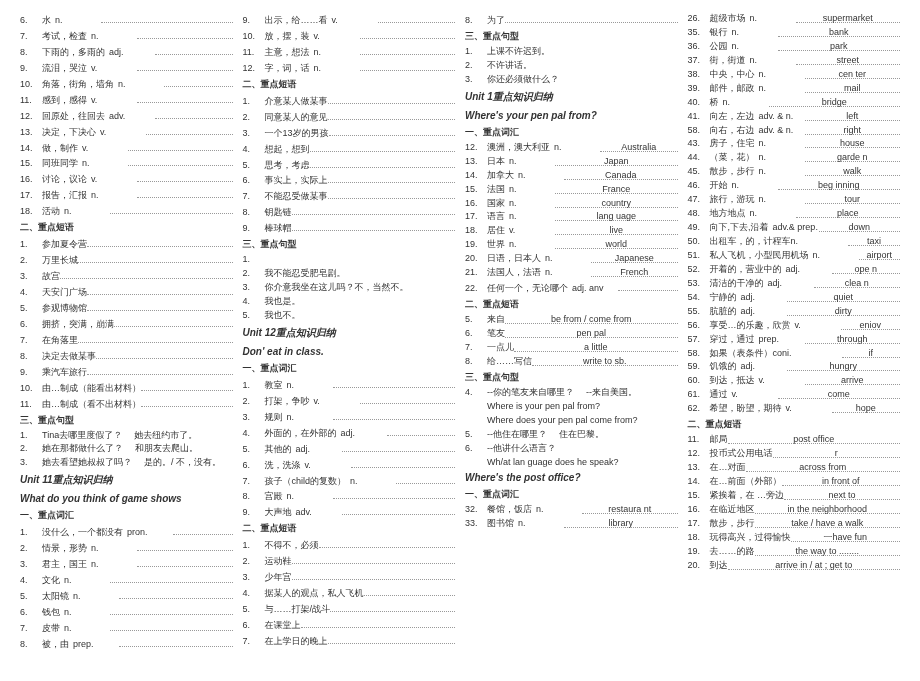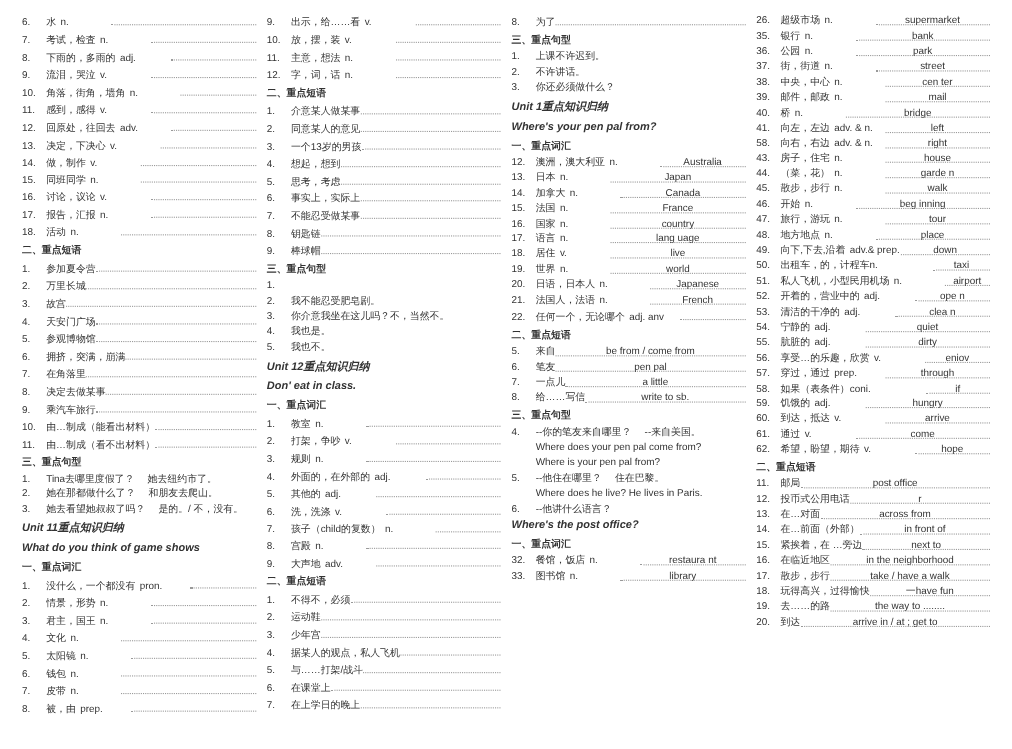--- a/index.html
+++ b/index.html
@@ -582,41 +582,41 @@
   <div class="sub">三、重点句型</div>
   <div id="c3-s2">
       <div class="row">
         <span class="num">4.</span>
       <span class="cn">--你的笔友来自哪里？</span>
       <span style="width:12px"></span>
       <span class="cn">--来自美国。</span>
       </div>
       <div class="row">
         <span class="num"></span>
+        <span class="cn">Where is your pen pal from?</span>
+      </div>
+      <div class="row">
+        <span class="num"></span>
         <span class="cn">Where does your pen pal come from?</span>
-      </div>
-      <div class="row">
-        <span class="num"></span>
-        <span class="cn">Where is your pen pal from?</span>
       </div>
       <div class="row">
         <span class="num">5.</span>
       <span class="cn">--他住在哪里？</span>
       <span style="width:12px"></span>
       <span class="cn">住在巴黎。</span>
       </div>
       <div class="row">
-        <span class="num"></span>
-        <span class="cn">Where does he live? He lives in Paris.</span>
-      </div>
-      <div class="row">
         <span class="num">6.</span>
       <span class="cn">--他讲什么语言？</span>
       <span style="width:12px"></span>
       <span class="cn"></span>
+      </div>
+      <div class="row">
+        <span class="num"></span>
+        <span class="cn">Wh/at lan guage does he speak?</span>
       </div>
     </div>
   <div class="hdr">Where's the post office?</div>
   <div class="sub">一、重点词汇</div>
   <div id="c3-v2">
       <div class="row">
         <span class="num">32.</span>
     <span class="cn">餐馆，饭店</span>
     <span class="pos">n.</span>
     <span class="ans">restaura nt</span>

